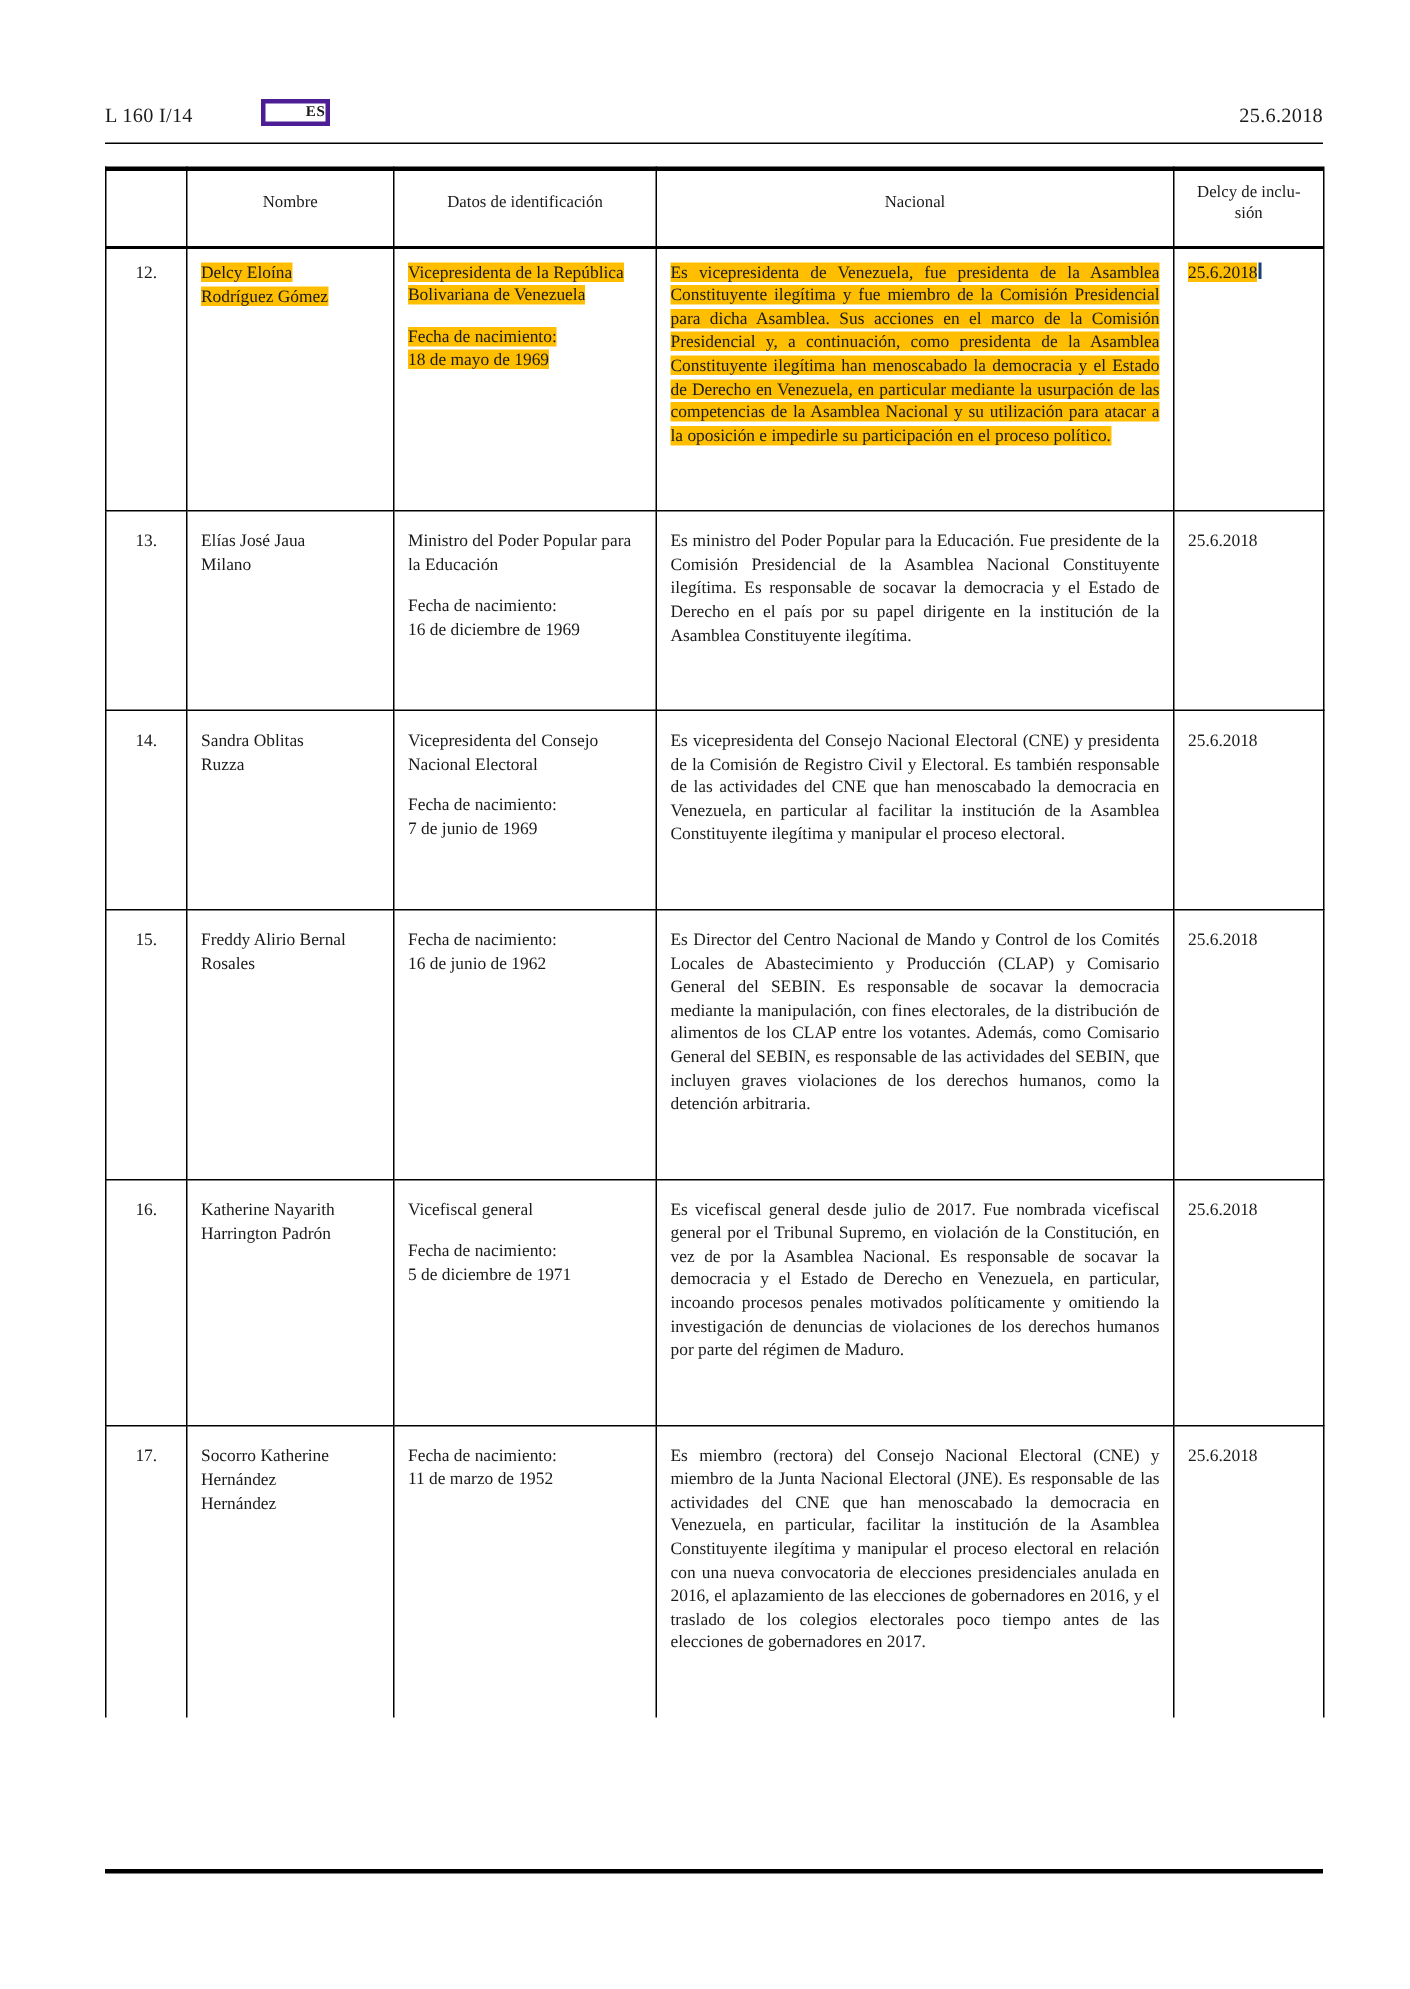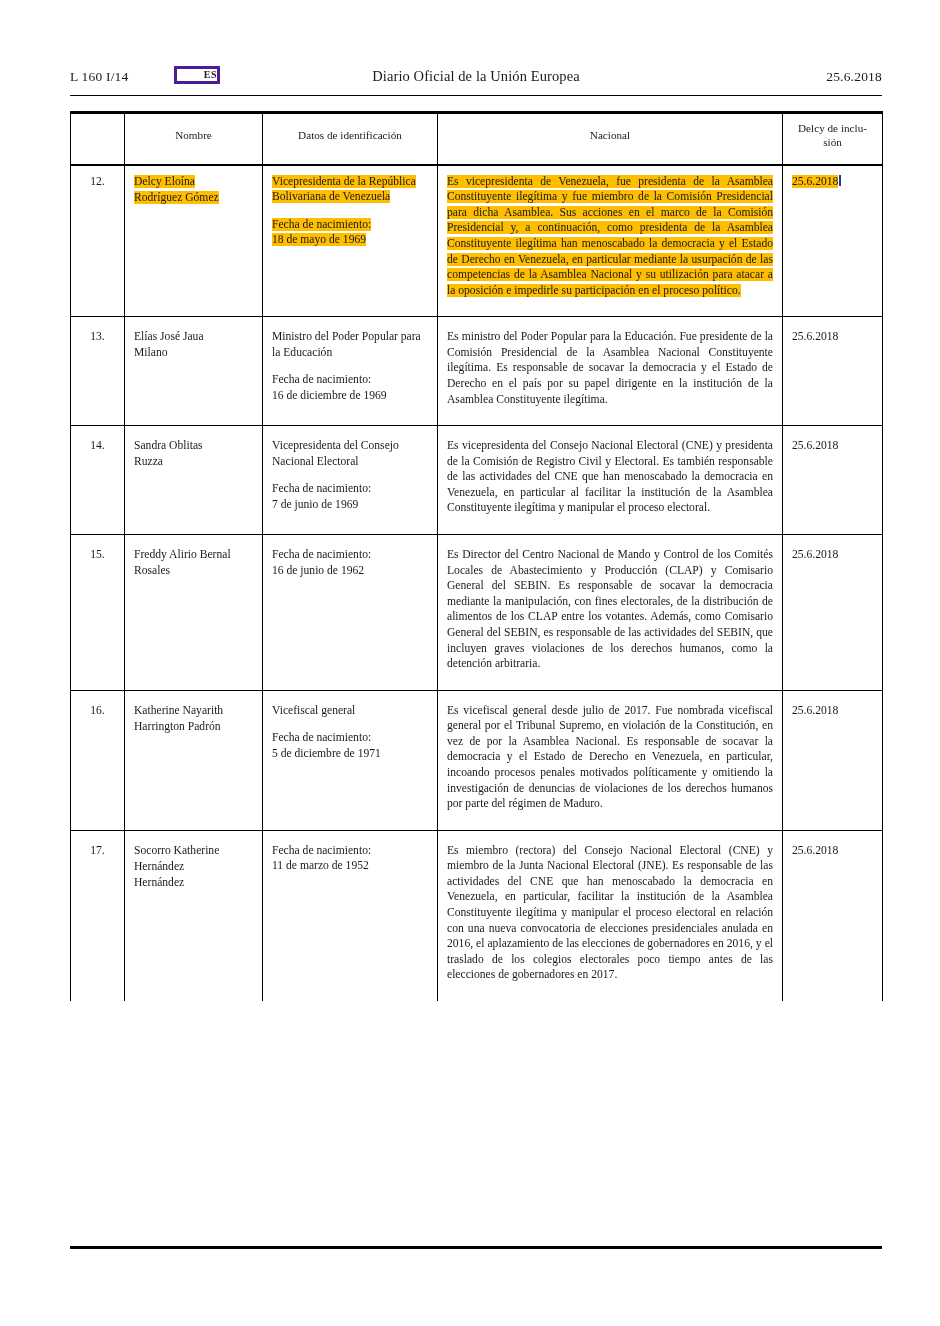--- a/index.html
+++ b/index.html
@@ -125,21 +125,21 @@
     background: #000;
   }
   .rule-top    { top: 111px; height: 2.6px; }
   .rule-head   { top: 164px; height: 1.6px; }
   .rule-bottom { top: 1246px; height: 2.6px; }
 
   table.listing tbody td {
     vertical-align: top;
     font-size: 11.6px;
     line-height: 1.345;
-    padding: 12px 9px 18px 9px;
+    padding: 12px 9px 42px 9px;
     border-left: 1.4px solid #000;
     border-right: 1.4px solid #000;
     border-bottom: 1.4px solid #000;
   }
   tbody td.td-num {
     border-left: none;
     text-align: center;
     font-size: 11.8px;
     padding-left: 0;
     padding-right: 0;
@@ -176,21 +176,20 @@
 </head>
 <body>
 
 <div class="page">
 
   <div class="page-header">
     <div class="hdr-left">L 160 I/14</div>
     <div class="lang-box">
       <span>ES</span>
     </div>
-    <div class="hdr-center">Diario Oficial de la Unión Europea</div>
     <div class="hdr-right">25.6.2018</div>
   </div>
   <div class="hdr-rule"></div>
 
   <div class="rule-top"></div>
   <div class="rule-head"></div>
   <div class="rule-bottom"></div>
 
   <div class="tbl-wrap">
     <table class="listing">

